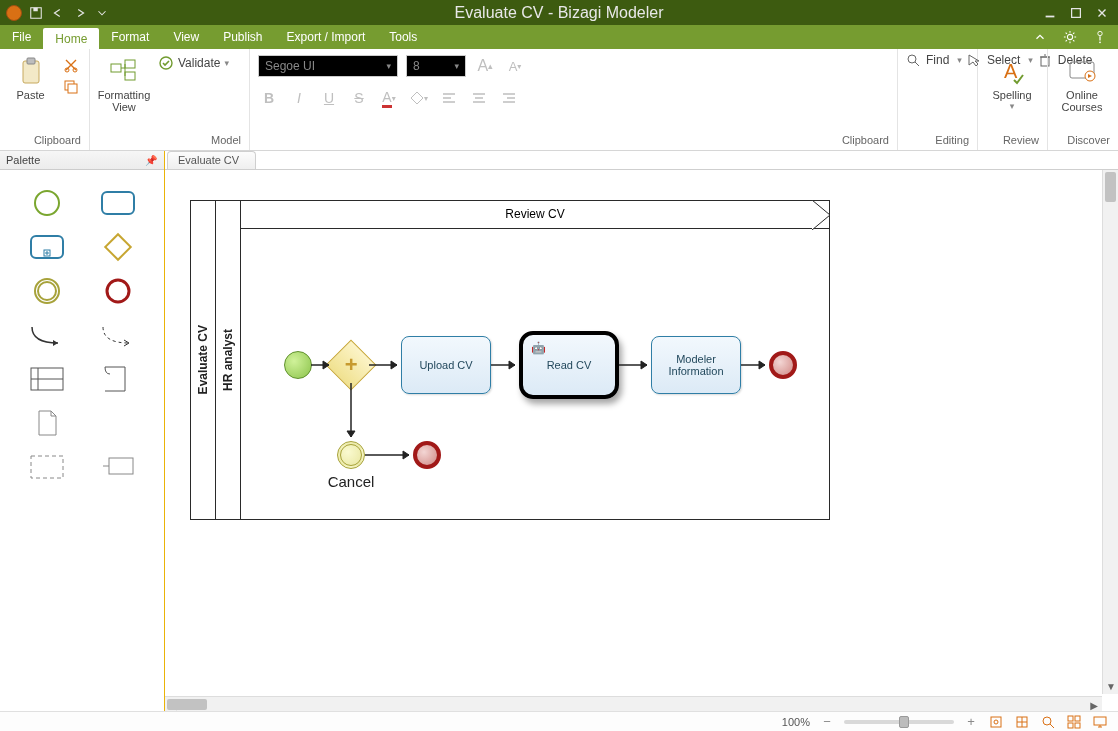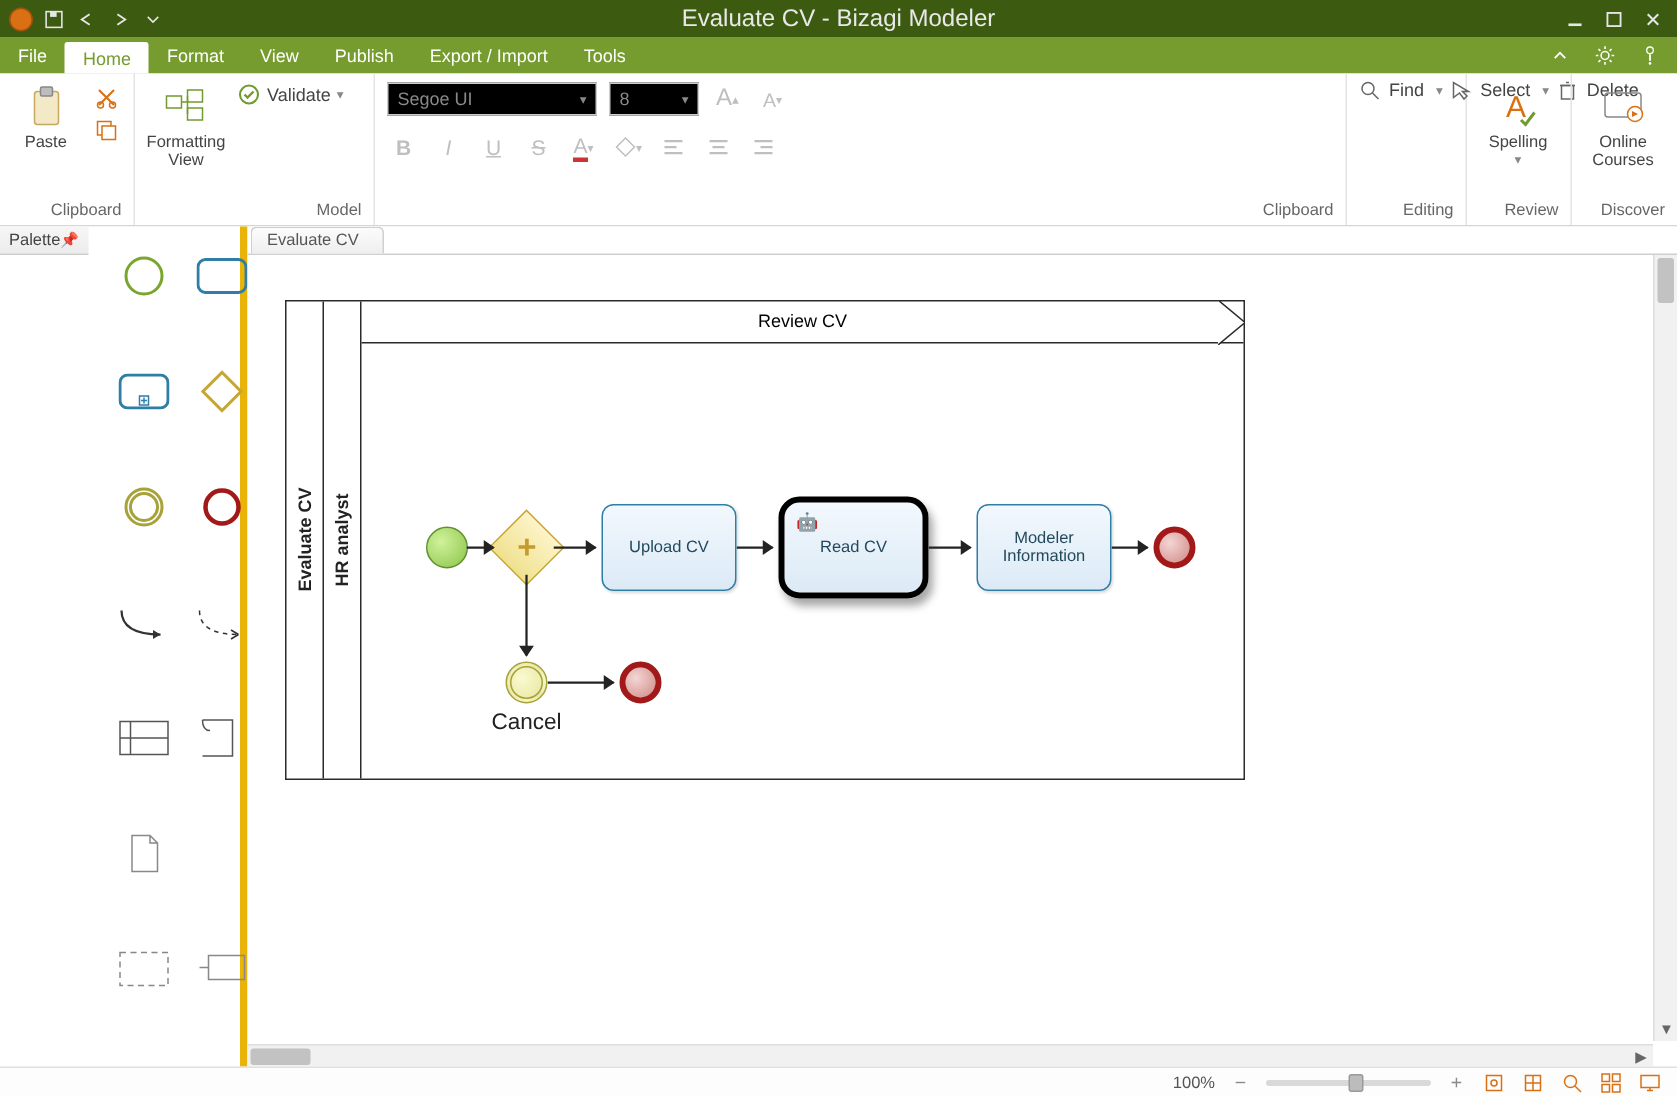--- a/index.html
+++ b/index.html
@@ -26,21 +26,21 @@
 .validate{display:flex;align-items:center;gap:4px;cursor:pointer;font-size:12px;color:#444;padding-top:2px}
 .fmtgroup{flex:1;min-width:280px}
 .fmtrow{display:flex;gap:8px;align-items:center;color:#bdbdbd;font-size:13px}
 .fmtfield{border:1px solid #ccc;background:#000000;height:22px;padding:0 6px;font-size:12px;color:#888;display:flex;align-items:center;justify-content:space-between;min-width:60px}
 .fmtfield .dd{font-size:9px;color:#888}
 .fmtbtn{width:22px;height:22px;display:flex;align-items:center;justify-content:center;color:#bfbfbf;cursor:pointer;font-size:14px}
 .editcol{display:flex;flex-direction:row;gap:5px;font-size:12px;color:#444}
 .editrow{display:flex;align-items:center;gap:6px;cursor:pointer}
 .editrow .edd{font-size:9px;color:#888;margin-left:2px}
 .workarea{display:flex;height:calc(100% - 170px);position:relative}
-.palette{width:165px;border-right:5px solid #eab308;display:flex;background:#fff}
+.palette{width:165px;border-right:1px solid #eab308;display:flex;flex-direction:column;background:#fff}
 .palette-hdr{height:19px;background:linear-gradient(#f6f6f6,#ececec);border-bottom:1px solid #ccc;font-size:11px;padding:2px 6px;color:#444;display:flex;align-items:center;justify-content:space-between}
 .pin{font-size:10px;color:#888}
 .palgrid{display:grid;grid-template-columns:1fr 1fr;gap:14px 18px;padding:18px 20px}
 .palcell{height:30px;display:flex;align-items:center;justify-content:center;cursor:pointer}
 .canvaswrap{flex:1;display:flex;flex-direction:column;position:relative}
 .tabstrip{height:19px;display:flex;border-bottom:1px solid #cfcfcf;background:#fff}
 .ctab{border:1px solid #cfcfcf;border-bottom:none;background:linear-gradient(#fcfcfc,#efefef);font-size:11px;padding:2px 16px 2px 10px;color:#555;border-radius:4px 4px 0 0;margin-left:2px;cursor:pointer}
 .canvas{flex:1;background:#fff;position:relative;overflow:hidden}
 .vscroll{position:absolute;right:0;top:0;bottom:18px;width:16px;background:#f1f1f1;border-left:1px solid #ddd}
 .vscroll .vth{position:absolute;left:2px;right:2px;top:2px;height:30px;background:#c2c2c2;border-radius:2px}

